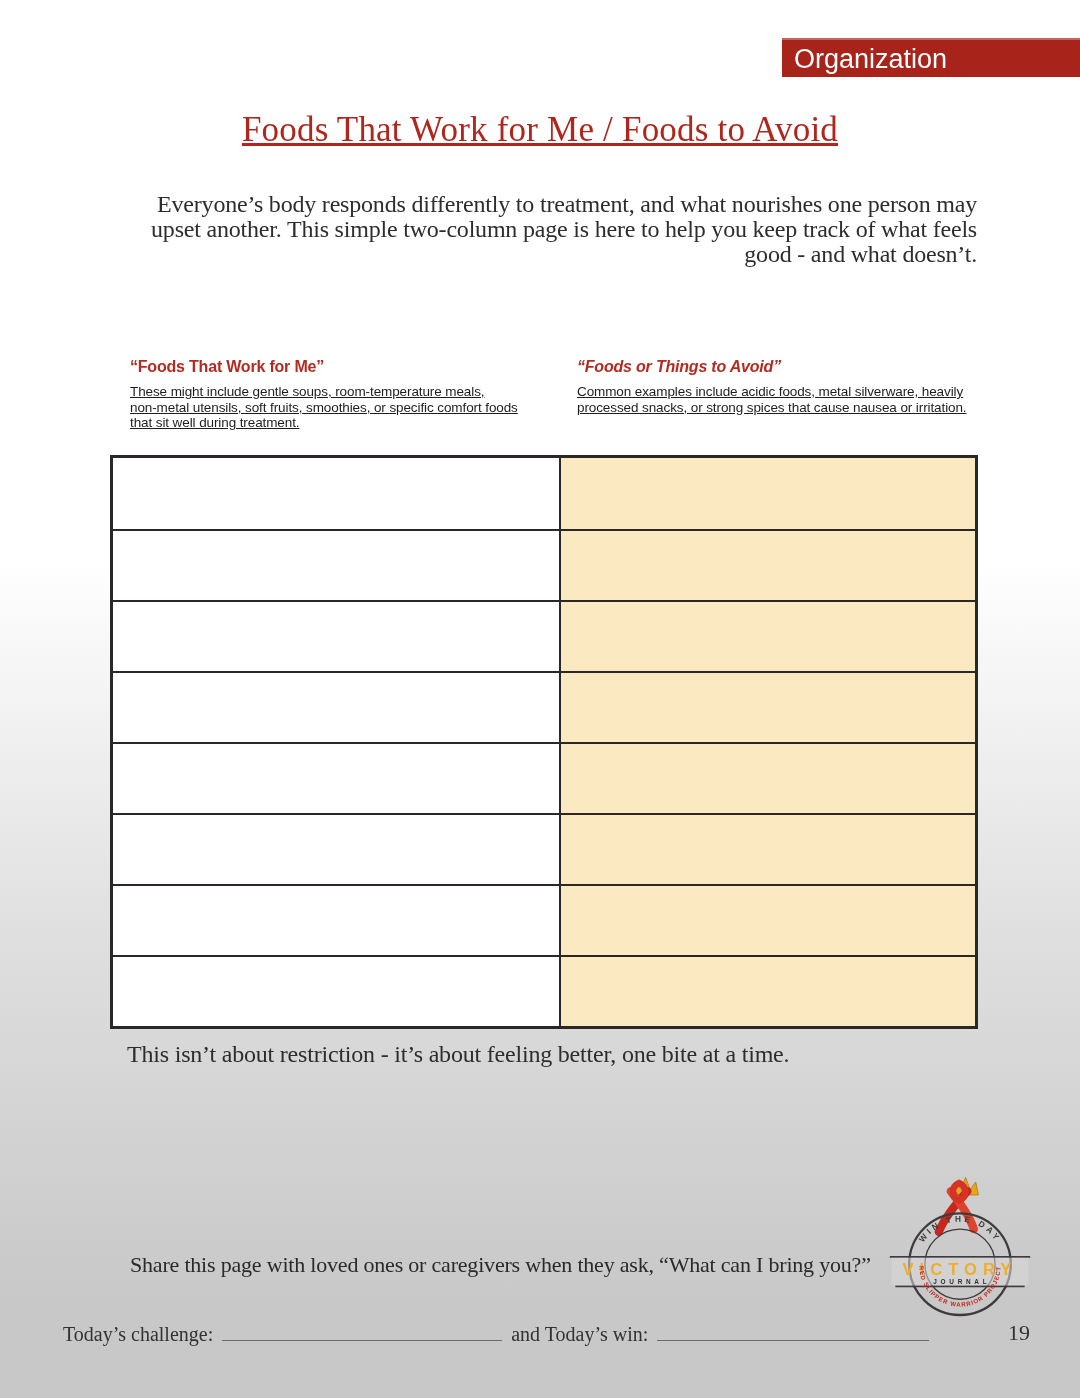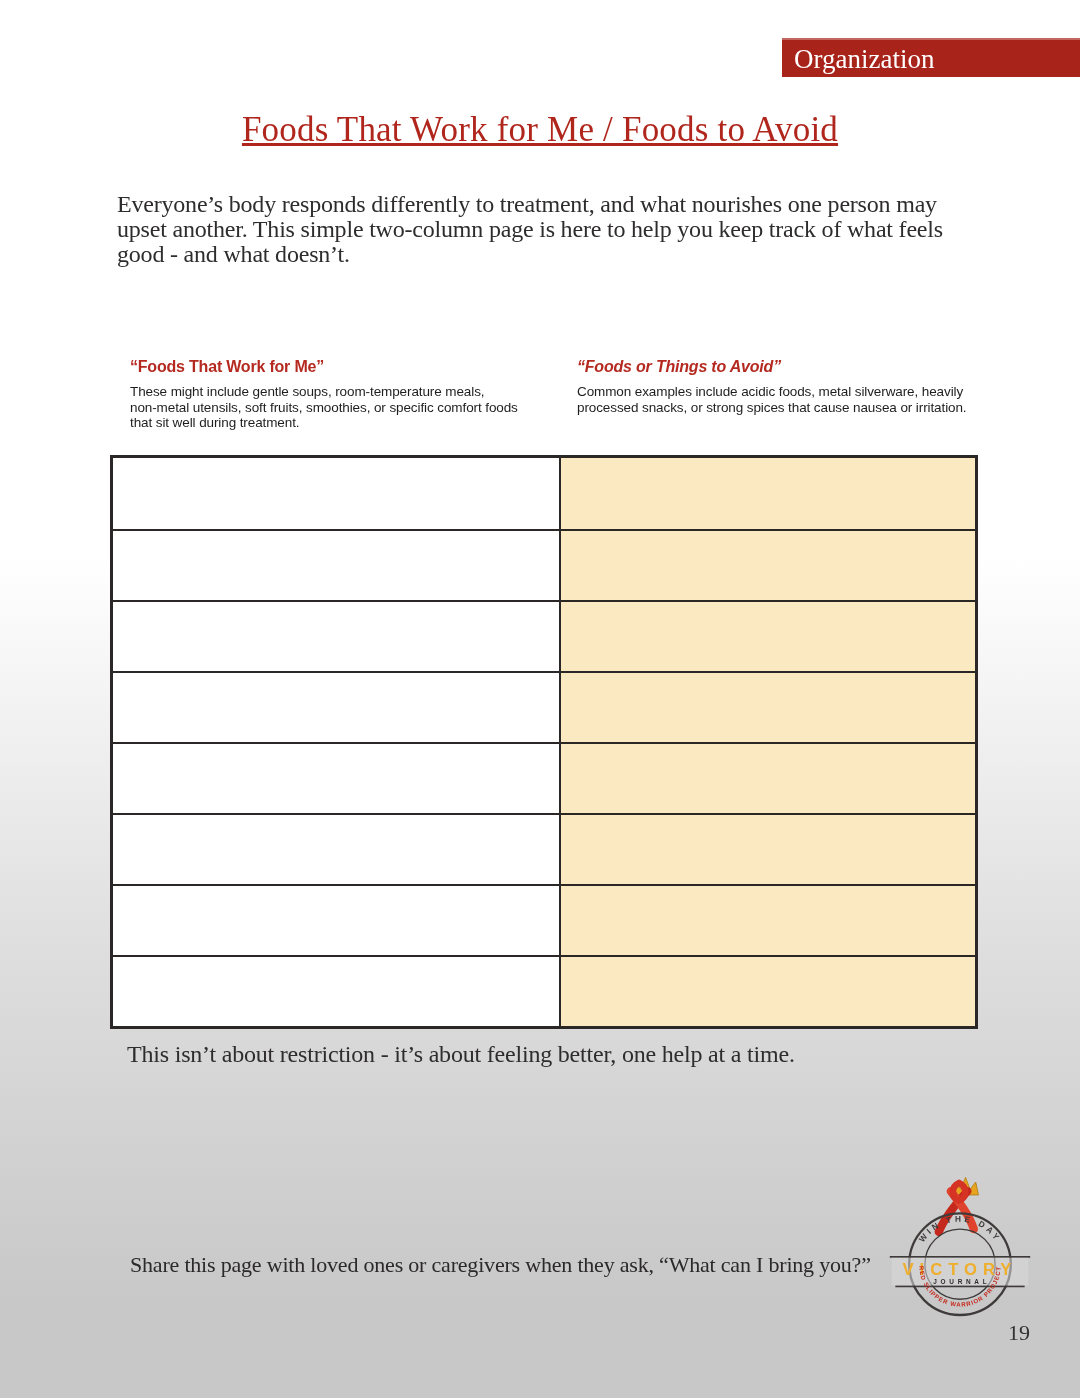--- a/index.html
+++ b/index.html
@@ -6,44 +6,45 @@
   .page{
     position:relative;
     width:1080px;height:1398px;
     background:linear-gradient(180deg,#ffffff 0%,#ffffff 40%,#dedede 68%,#c8c8c8 93%,#c8c8c8 100%);
     font-family:"Liberation Serif",serif;
     overflow:hidden;
   }
   .tab{
     position:absolute;left:782px;right:0;top:38px;height:39px;
     background:#a8231a;color:#ffffff;
-    font-family:Liberation Serif, serif;font-size:27px;line-height:38px;
+    font-family:Liberation Sans, sans-serif;font-size:27px;line-height:38px;
     padding-left:12px;box-sizing:border-box;border-top:2px solid #c2675f;
   }
   .title{
     position:absolute;left:0;right:0;top:110px;
     text-align:center;color:#b0261c;font-size:35px;font-weight:normal;
     letter-spacing:0.2px;margin:0;text-decoration:underline;
   }
   .intro{
     position:absolute;left:117px;top:192px;width:860px;
     font-size:24px;line-height:25px;color:#2e2c2c;white-space:pre-line;
     letter-spacing:-0.2px;
+    text-align:right;
   }
   .col-head{
     position:absolute;top:358px;
     font-family:"Liberation Sans",sans-serif;font-weight:bold;
     font-size:16px;color:#b52a20;letter-spacing:-0.2px;
   }
   .col-head.left{left:130px;}
   .col-head.right{left:577px;font-style:italic;}
   .col-desc{
     position:absolute;top:384px;width:420px;
     font-family:"Liberation Sans",sans-serif;font-size:13.5px;line-height:15.5px;
-    color:#1f1d1d;white-space:pre-line;letter-spacing:-0.1px;
+    color:#1f1d1d;white-space:pre-line;letter-spacing:-0.1px;text-decoration:underline;
   }
   .col-desc.left{left:130px;}
   .col-desc.right{left:577px;}
   .foods-table{
     position:absolute;left:110px;top:455px;width:868px;height:574px;
     box-sizing:border-box;border:3px solid #2b2727;
     display:grid;grid-template-columns:446px 1fr;grid-auto-rows:1fr;
   }
   .cell{box-sizing:border-box;}
   .cell.left{background:#ffffff;}
@@ -110,21 +111,21 @@
       <div class="cell left"></div>
       <div class="cell right"></div>
       <div class="cell left"></div>
       <div class="cell right"></div>
       <div class="cell left"></div>
       <div class="cell right"></div>
       <div class="cell left"></div>
       <div class="cell right"></div>
     </div>
 
-  <div class="closing">This isn’t about restriction - it’s about feeling better, one help at a time.</div>
+  <div class="closing">This isn’t about restriction - it’s about feeling better, one bite at a time.</div>
 
   <div class="share">Share this page with loved ones or caregivers when they ask, “What can I bring you?”</div>
 
   <div class="logo">
     <svg viewBox="0 0 160 170" width="148" height="157">
 
       <g>
         <path d="M72 27 L75 13 L81 21 L86 8 L91 21 L97 13 L100 27 Z" fill="#e7a51f" stroke="#b5831a" stroke-width="1"></path>
       </g>
 
@@ -152,16 +153,22 @@
       <text x="80" y="114" text-anchor="middle" font-family="Liberation Sans,sans-serif" font-size="18" font-weight="bold" letter-spacing="6.5" fill="#efae2b">VICTORY</text>
 
       <text x="82" y="123" text-anchor="middle" font-family="Liberation Sans,sans-serif" font-size="7" font-weight="bold" letter-spacing="4" fill="#2e2c2c">JOURNAL</text>
 
       <text font-family="Liberation Sans,sans-serif" font-size="6.6" font-weight="bold" letter-spacing="1" fill="#c5281c">
         <textPath href="#arc-bottom" startOffset="50%" text-anchor="middle">RED SLIPPER WARRIOR PROJECT</textPath>
       </text>
     </svg>
   </div>
 
+  <div class="footer">
+    <span>Today’s challenge:</span>
+    <span class="blank-line one"></span>
+    <span>and Today’s win:</span>
+    <span class="blank-line two"></span>
+  </div>
 
   <div class="page-number">19</div>
 
 </div>
 
 </body></html>

